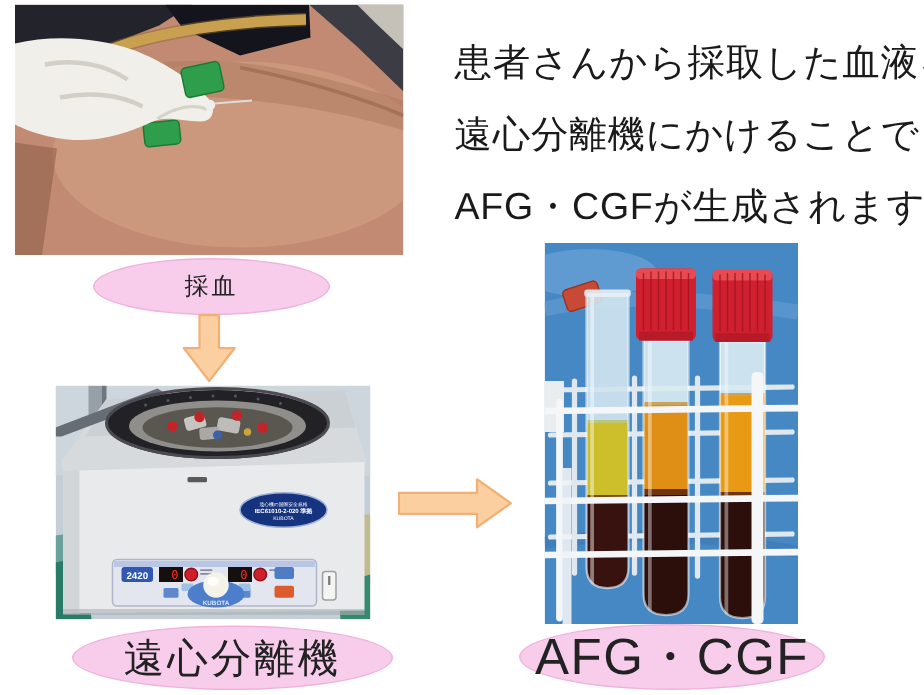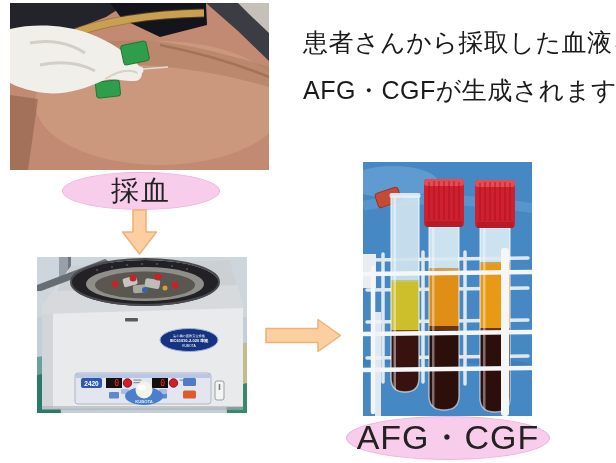--- a/index.html
+++ b/index.html
@@ -22,21 +22,21 @@
   .desc{
     position:absolute;left:303px;top:18px;width:312px;
     font-size:25px;line-height:48px;letter-spacing:0.5px;white-space:nowrap;
   }
   .oval{
     position:absolute;border-radius:50%;
     background:var(--label-oval-fill);border:1px solid var(--label-oval-border);
     display:flex;align-items:center;justify-content:center;
     font-weight:500;letter-spacing:2px;color:#222;
   }
-  .oval1{left:62px;top:172px;width:156px;height:36px;font-size:28px;}
+  .oval1{left:62px;top:172px;width:156px;height:36px;font-size:16px;}
   .oval2{left:48px;top:417px;width:212px;height:41px;font-size:27px;}
   .oval3{left:346px;top:416px;width:202px;height:42px;font-size:34px;letter-spacing:1px;}
   .arrow{position:absolute;}
   .arrow svg{display:block;}
   .arrow-down{left:121px;top:209px;width:37px;height:46px;}
   .arrow-right{left:265px;top:317px;width:77px;height:37px;}
 </style>
 </head>
 <body>
 
@@ -61,20 +61,21 @@
       <path d="M30,62 C50,58 70,60 85,68" stroke="#c9c7bd" stroke-width="3" fill="none" opacity="0.8"></path>
       <path d="M95,76 C108,68 120,66 128,70" stroke="#d5d3c9" stroke-width="2" fill="none"></path>
       <rect x="112" y="40" width="26" height="20" rx="3" fill="#2f9e4c" stroke="#1d7a36" stroke-width="1" transform="rotate(-12 125 50)"></rect>
       <circle cx="130" cy="67" r="3.5" fill="#eeeeee"></circle>
       <line x1="133" y1="66" x2="158" y2="64" stroke="#dddddd" stroke-width="1.5"></line>
     </svg>
   </div>
 
   <div class="desc">
     <div>患者さんから採取した血液を</div>
+    <div>遠心分離機にかけることで</div>
     <div>AFG・CGFが生成されます。</div>
   </div>
 
   <div class="oval oval1">
     <span>採血</span>
   </div>
 
   <div class="arrow arrow-down">
     <svg viewBox="0 0 37 46" width="37" height="46">
       <polygon points="12,1 25,1 25,23 35.5,23 18.5,45 1.5,23 12,23" fill="var(--arrow-fill)" stroke="var(--arrow-border)" stroke-width="1.5" stroke-linejoin="round"></polygon>
@@ -252,18 +253,21 @@
         <line x1="0" y1="112" x2="169" y2="110"></line>
         <line x1="0" y1="172" x2="169" y2="170"></line>
         <line x1="0" y1="208" x2="169" y2="206"></line>
         <line x1="10" y1="106" x2="10" y2="250"></line>
       </g>
       <rect x="138" y="86" width="8" height="168" rx="3" fill="#f4f6f8"></rect>
       <rect x="12" y="150" width="6" height="104" fill="#f0f3f5" opacity="0.9"></rect>
     </svg>
   </div>
 
+  <div class="oval oval2">
+    <span>遠心分離機</span>
+  </div>
 
   <div class="oval oval3">
     <span>AFG・CGF</span>
   </div>
 
 </div>
 
 </body></html>

